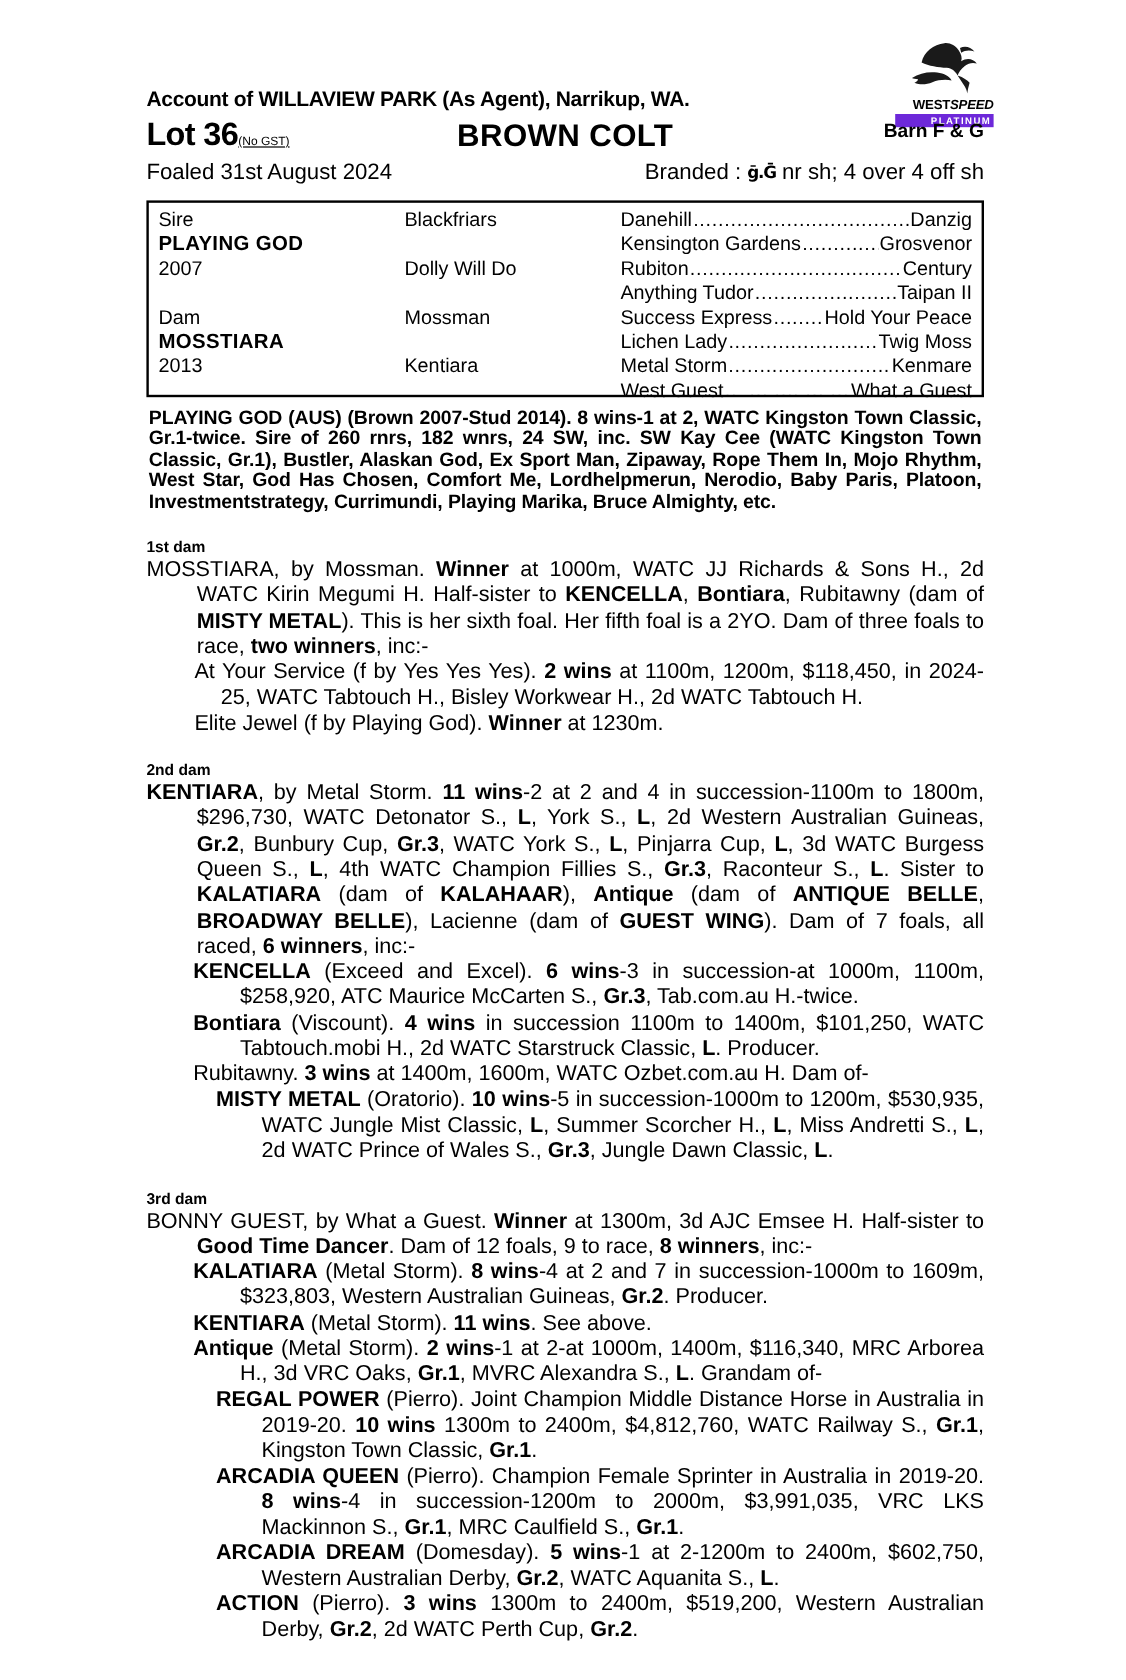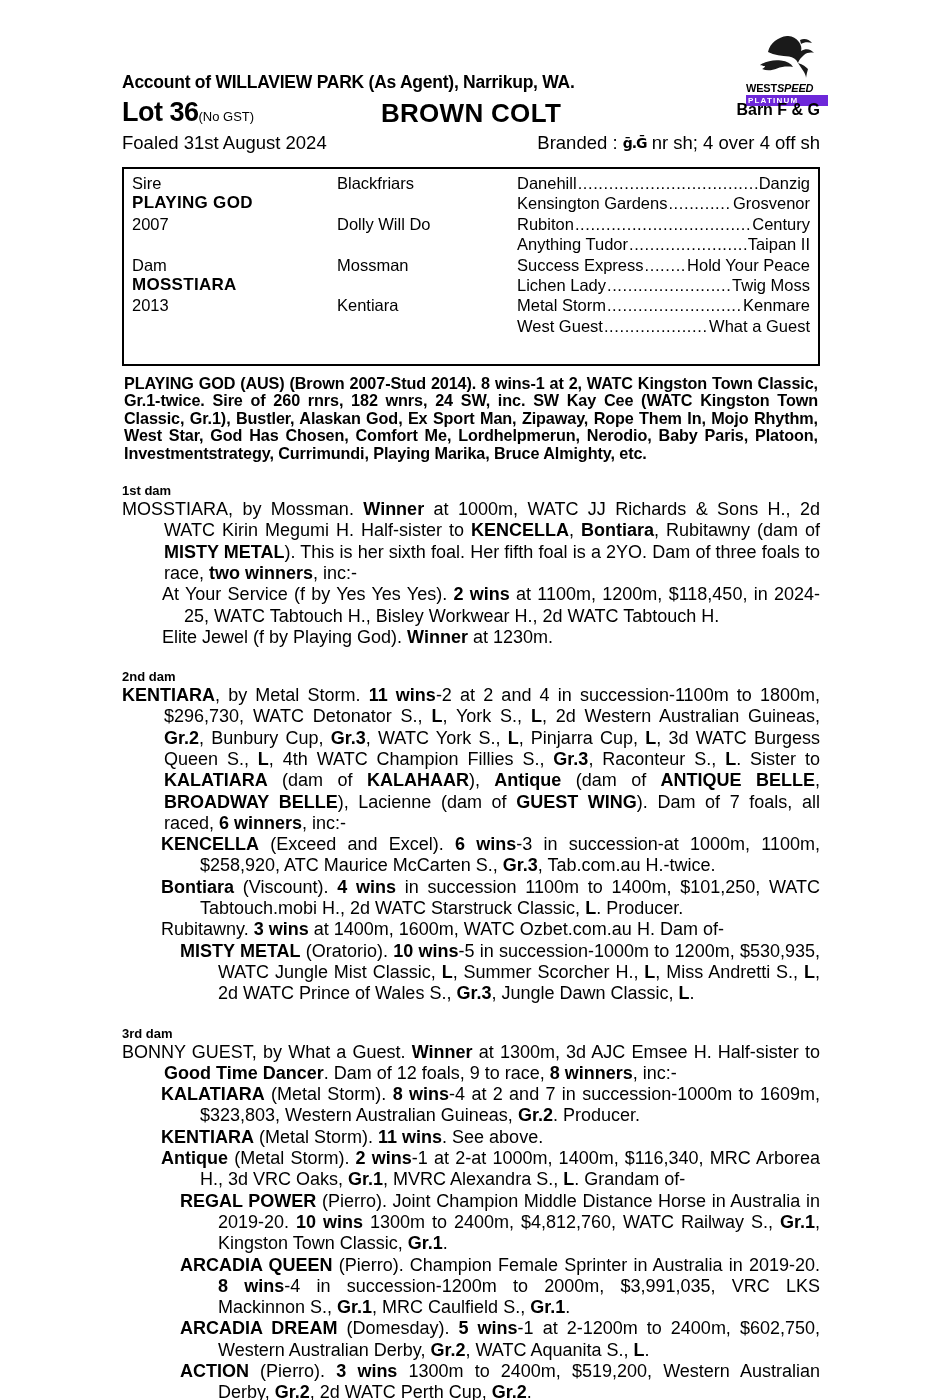--- a/index.html
+++ b/index.html
@@ -23,21 +23,21 @@
     box-sizing: border-box;
     padding: 0 118px 0 122px;
   }
 
   
   .logo-wrap {
     position: absolute;
     right: 110px;
     top: 30px;
     width: 82px;
-    text-align: left;
+    text-align: right;
   }
   .logo-mark {
     width: 66px;
     height: 52px;
     margin: 0 auto;
     display: block;
   }
   .logo-word {
     font-size: 11px;
     font-weight: bold;
@@ -75,23 +75,24 @@
   .lot {
     position: absolute;
     left: 0;
     top: 0;
     font-size: 27px;
     font-weight: bold;
     letter-spacing: -0.5px;
     white-space: nowrap;
   }
   .lot .nogst {
-    font-size: 13px;
+    font-size: 10px;
     font-weight: normal;
     letter-spacing: 0;
+    text-decoration: underline;
   }
   .colour {
     position: absolute;
     left: 0;
     right: 0;
     top: 1px;
     text-align: center;
     font-size: 26px;
     font-weight: bold;
     letter-spacing: 0.3px;
@@ -130,21 +131,21 @@
     letter-spacing: -1px;
     position: relative;
     top: -1px;
     text-align: right;
   }
 
   
   .ped {
     margin-top: 9px;
     border: 2.5px solid #000;
-    height: 199px;
+    height: 164px;
     box-sizing: border-box;
     position: relative;
     padding: 4px 8px 0 8px;
   }
   .ped-grid {
     display: grid;
     grid-template-columns: 205px 180px 1fr;
     grid-auto-rows: 20.4px;
     font-size: 16.5px;
     line-height: 20.4px;

